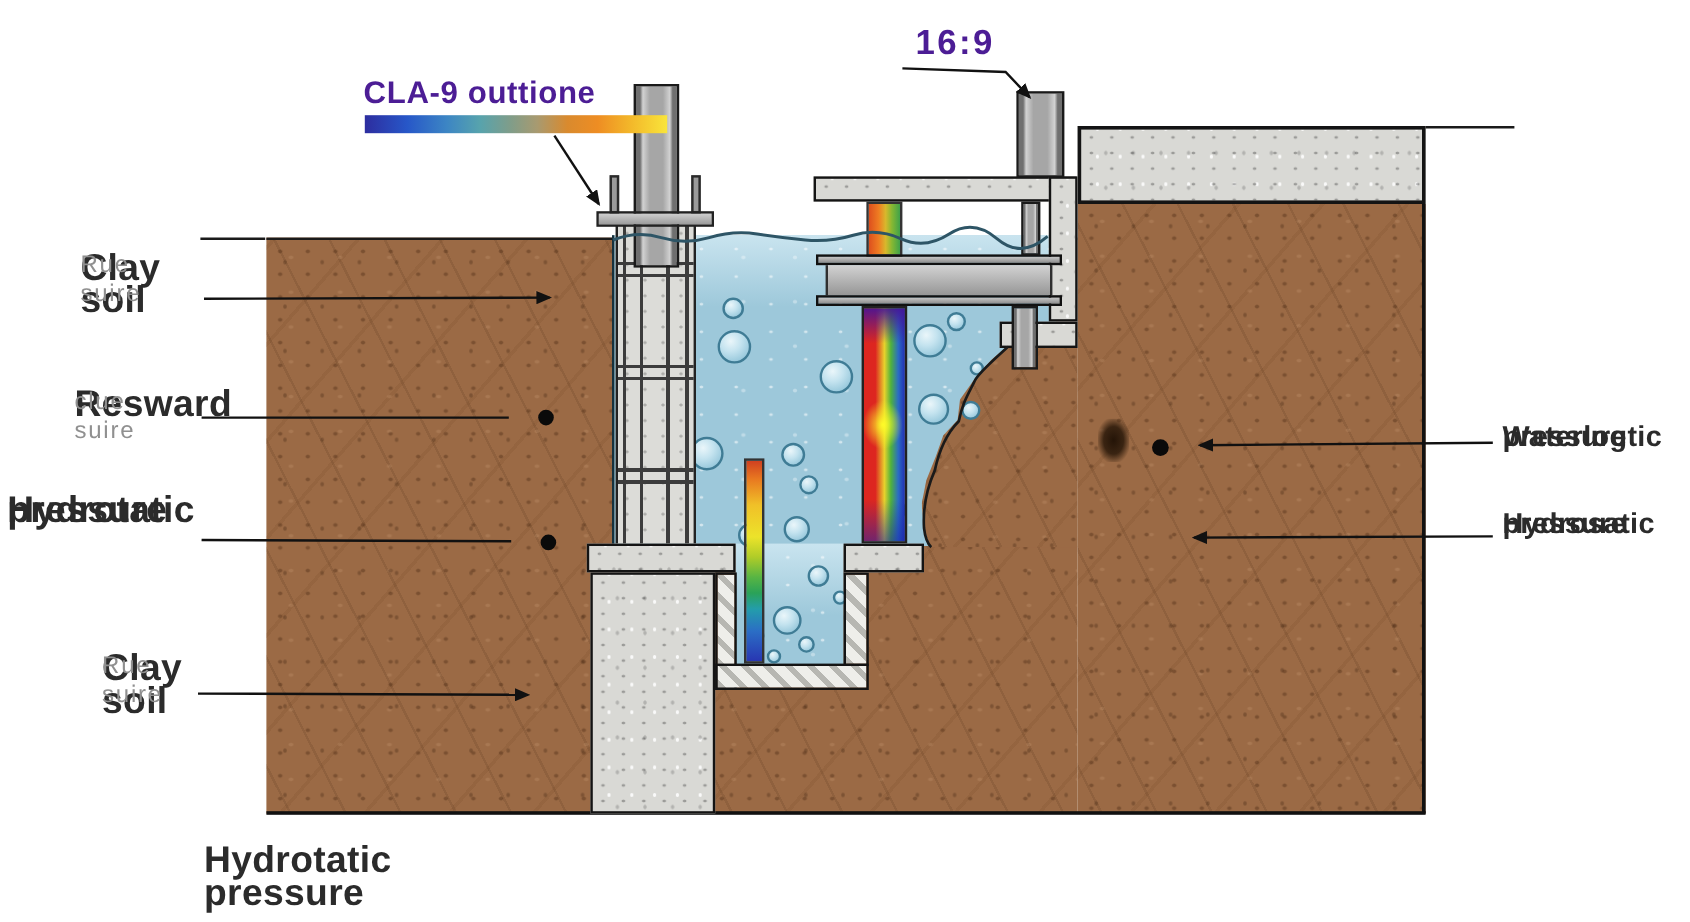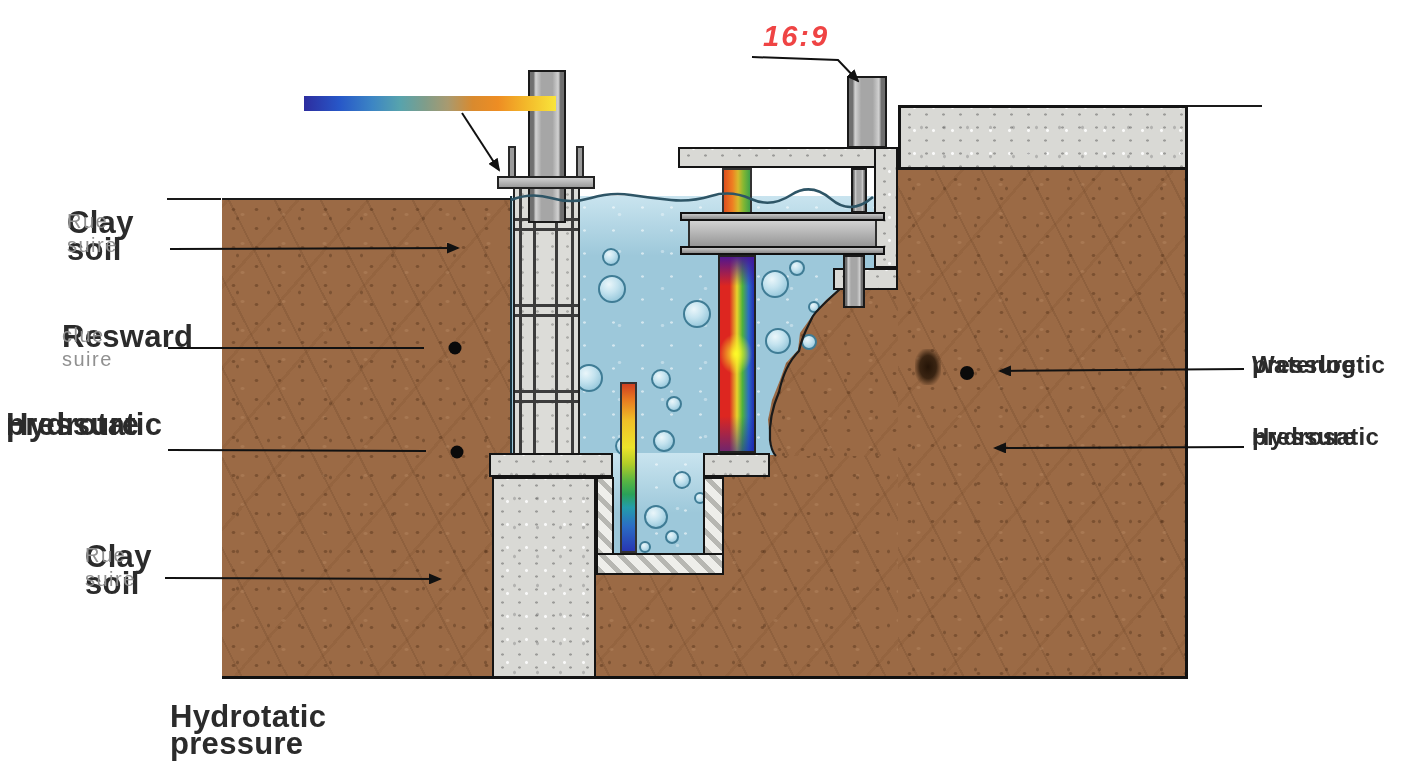--- a/index.html
+++ b/index.html
@@ -76,21 +76,21 @@
   }
   .colorbar{
     background:linear-gradient(to right,#2d2d9f 0%,#2757c8 14%,#3c85c4 27%,#57a3ad 38%,#7f9d8a 48%,#a89a70 57%,#d98a2e 67%,#ee8d23 77%,#f3b82a 88%,#f9e53b 100%);
   }
 
   
   .lbl{color:var(--label_text,#2b2b2b);}
   .l1{position:static;font-weight:700;font-size:31px;line-height:27px;letter-spacing:0.3px;}
   .sub{position:static;font-weight:400;font-size:20px;line-height:24px;letter-spacing:1.5px;color:var(--muted_text,#909090);}
   .r .l1{font-size:24px;line-height:24px;}
-  .big{font-weight:700;font-size:26px;letter-spacing:0.5px;color:#ef4444;font-style:italic;}
+  .big{font-weight:700;font-size:26px;letter-spacing:0.5px;color:#4c1d95;}
 
   svg{overflow:visible;}
 </style>
 </head>
 <body>
 
 <div id="stage">
 
   <div class="soil" style="left:222px;top:198px;width:676px;height:480px;border-top:2px solid #1a1a1a;"></div>
   <div class="soil" style="left:898px;top:170px;width:290px;height:508px;border-right:3px solid #111;"></div>
@@ -195,20 +195,21 @@
     <path d="M165,578 L440,579" stroke="#111" stroke-width="2" marker-end="url(#arr)"></path>
     <path d="M1244,369 L1000,371" stroke="#111" stroke-width="2" marker-end="url(#arr)"></path>
     <circle cx="967" cy="373" r="7" fill="#0a0a0a"></circle>
     <path d="M1244,447 L995,448" stroke="#111" stroke-width="2" marker-end="url(#arr)"></path>
 
     <path d="M462,113 L499,170" stroke="#111" stroke-width="2" marker-end="url(#arr)"></path>
 
     <path d="M752,57 L838,60 L858,81" fill="none" stroke="#111" stroke-width="2" marker-end="url(#arr)"></path>
   </svg>
 
+  <div class="lbl big" style="left:303px;top:62px;">CLA-9 outtione</div>
 
   <div class="lbl big" style="left:763px;top:20px;font-size:29px;letter-spacing:2px;">16:9</div>
 
   <div class="lbl" style="left:67px;top:209px;">
     <div class="l1">Clay soil</div>
     <div class="sub">Rue suire</div>
   </div>
 
   <div class="lbl" style="left:62px;top:323px;">
     <div class="l1">Resward</div>

